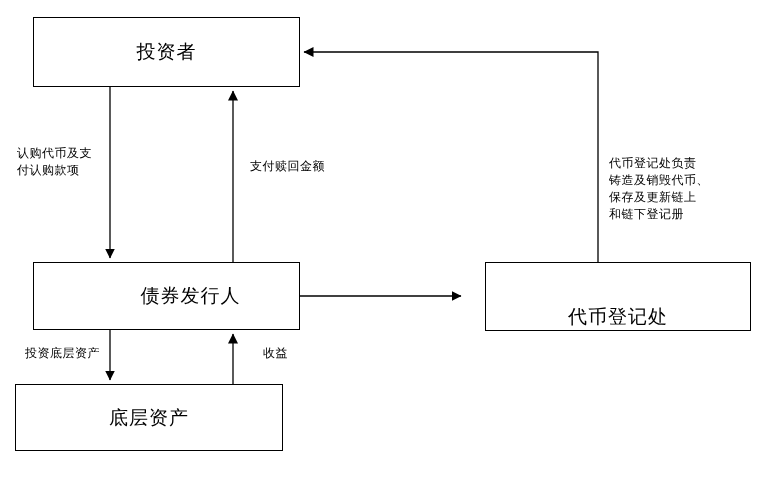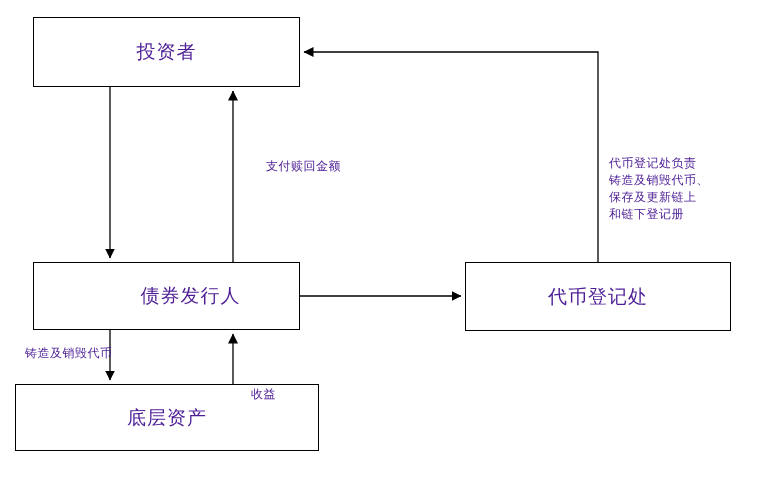--- a/index.html
+++ b/index.html
@@ -6,21 +6,21 @@
     margin: 0;
     padding: 0;
     background: #ffffff;
   }
   .canvas {
     position: relative;
     width: 758px;
     height: 478px;
     background: #ffffff;
     font-family: "DejaVu Sans", "Liberation Sans", sans-serif;
-    color: #4c1d95;
+    color: #000000;
     overflow: hidden;
   }
   .edges-layer {
     position: absolute;
     left: 0;
     top: 0;
     width: 758px;
     height: 478px;
   }
   .node {
@@ -29,35 +29,35 @@
     background: #ffffff;
     display: flex;
     align-items: center;
     justify-content: center;
     font-size: 19px;
     letter-spacing: 1px;
     box-sizing: border-box;
   }
   .node-investor { left: 33px; top: 17px;  width: 267px; height: 70px; }
   .node-issuer   { left: 33px; top: 262px; width: 267px; height: 68px; padding-left: 48px; }
-  .node-registry { left: 465px; top: 262px; width: 266px; height: 69px; }
-  .node-assets   { left: 15px; top: 384px; width: 304px; height: 67px; }
+  .node-registry { left: 485px; top: 262px; width: 266px; height: 69px; align-items: flex-end; }
+  .node-assets   { left: 15px; top: 384px; width: 268px; height: 67px; }
   .edge-label {
     position: absolute;
     font-size: 12px;
     line-height: 17px;
     white-space: pre-line;
     letter-spacing: 0.5px;
   }
   .lbl-subscribe     { left: 17px;  top: 145px; }
-  .lbl-redeem        { left: 250px; top: 158px; margin-left: 16px; }
+  .lbl-redeem        { left: 250px; top: 158px; }
   .lbl-registry-duty { left: 609px; top: 135px; margin-top: 20px; }
   .lbl-instruct      { left: 315px; top: 308px; }
   .lbl-invest        { left: 25px;  top: 345px; }
-  .lbl-income        { left: 251px; top: 345px; margin-top: 41px; }
+  .lbl-income        { left: 263px; top: 345px; }
 </style>
 </head>
 <body>
 
 <div class="canvas">
 
   <svg class="edges-layer" width="758" height="478" viewBox="0 0 758 478" xmlns="http://www.w3.org/2000/svg">
     <defs>
       <marker id="arrow" markerWidth="11" markerHeight="10" refX="9.5" refY="5" orient="auto" markerUnits="userSpaceOnUse">
         <path d="M0,0 L10,5 L0,10 z" fill="#000000"></path>
@@ -86,26 +86,28 @@
   </div>
 
   <div class="node node-registry">
     <span>代币登记处</span>
   </div>
 
   <div class="node node-assets">
     <span>底层资产</span>
   </div>
 
+  <div class="edge-label lbl-subscribe">认购代币及支
+付认购款项</div>
 
   <div class="edge-label lbl-redeem">支付赎回金额</div>
 
   <div class="edge-label lbl-registry-duty">代币登记处负责
 铸造及销毁代币、
 保存及更新链上
 和链下登记册</div>
 
 
-  <div class="edge-label lbl-invest">铸造及销毁代币</div>
+  <div class="edge-label lbl-invest">投资底层资产</div>
 
   <div class="edge-label lbl-income">收益</div>
 
 </div>
 
 </body></html>

